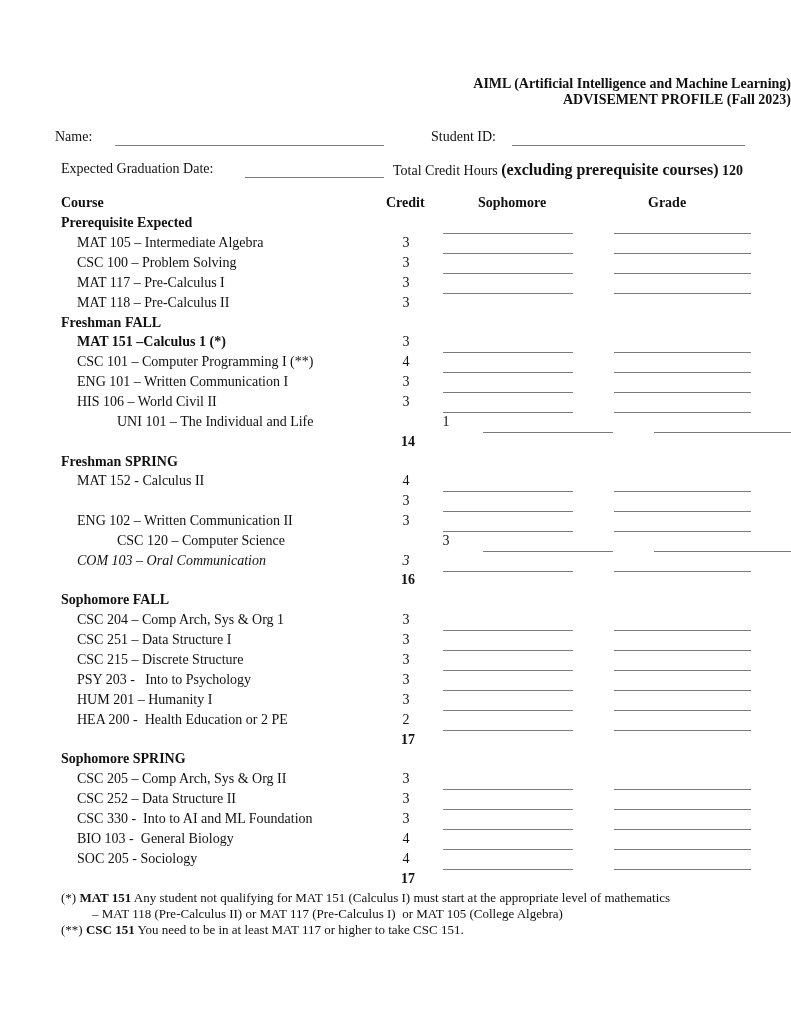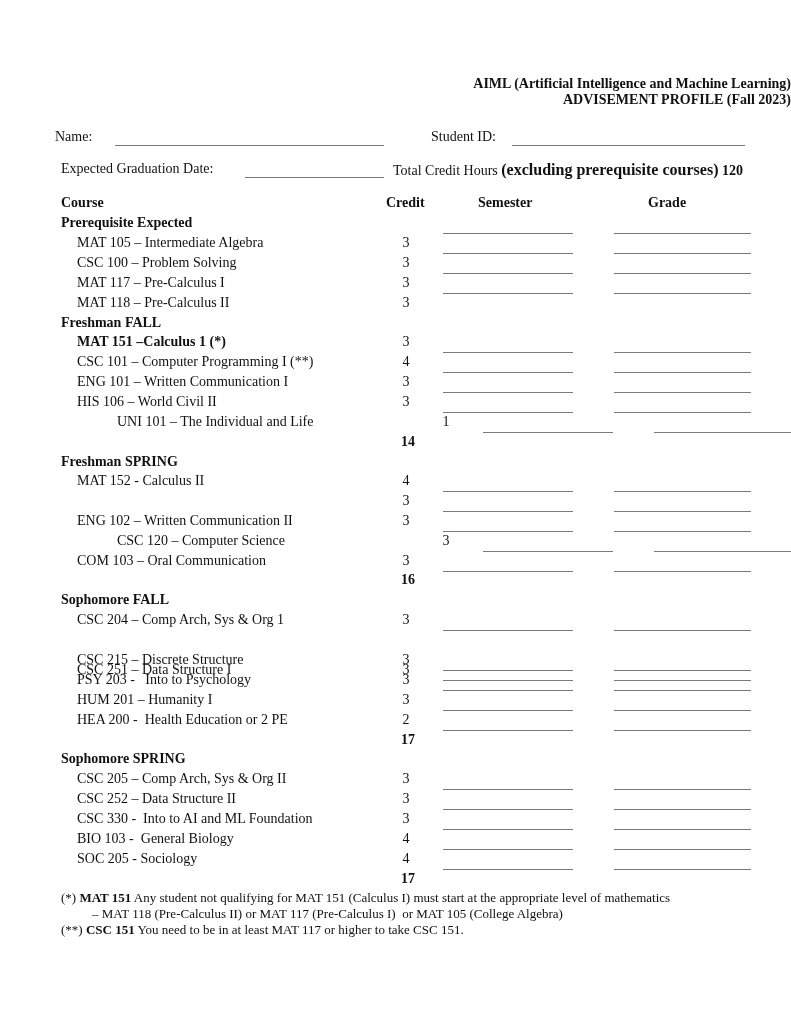--- a/index.html
+++ b/index.html
@@ -40,21 +40,21 @@
 <div class="uline" style="left:245px; top:177px; width:139px;"></div>
 
 <div class="abs label" style="left:393px; top:161px;">
   <span>Total Credit Hours</span>
   <span class="small-bold">(excluding prerequisite courses)</span>
   <span class="bold">120</span>
 </div>
 
 <div class="col-head" style="left:61px; top:193px;">Course</div>
 <div class="col-head" style="left:386px; top:193px;">Credit</div>
-<div class="col-head" style="left:478px; top:193px;">Semester</div>
+<div class="col-head" style="left:478px; top:193px;">Sophomore</div>
 <div class="col-head" style="left:648px; top:193px;">Grade</div>
 
 <div class="section-head" style="top:213px;">Prerequisite Expected</div>
 <div class="row" style="top:213px;">
   <div class="sem-line" style="top:20px;"></div>
   <div class="grade-line" style="top:20px;"></div>
 </div>
 <div class="row" style="top:233px;">
   <div class="course">MAT 105 – Intermediate Algebra</div>
   <div class="credit">3</div>
@@ -128,36 +128,36 @@
   <div class="credit">3</div>
   <div class="sem-line" style="top:20px;"></div>
   <div class="grade-line" style="top:20px;"></div>
 </div>
 <div class="row" style="top:531px;margin-left:40px;">
   <div class="course">CSC 120 – Computer Science</div>
   <div class="credit">3</div>
   <div class="sem-line" style="top:20px;"></div>
   <div class="grade-line" style="top:20px;"></div>
 </div>
-<div class="row" style="top:551px;">
+<div class="row" style="top:551px;font-style:italic;">
   <div class="course">COM 103 – Oral Communication</div>
   <div class="credit">3</div>
   <div class="sem-line" style="top:20px;"></div>
   <div class="grade-line" style="top:20px;"></div>
 </div>
 <div class="total" style="top:570px;">16</div>
 
 <div class="section-head" style="top:590px;">Sophomore FALL</div>
 <div class="row" style="top:610px;">
   <div class="course">CSC 204 – Comp Arch, Sys &amp; Org 1</div>
   <div class="credit">3</div>
   <div class="sem-line" style="top:20px;"></div>
   <div class="grade-line" style="top:20px;"></div>
 </div>
-<div class="row" style="top:660px;">
+<div class="row" style="top:630px;">
   <div class="course">CSC 251 – Data Structure I</div>
   <div class="credit">3</div>
   <div class="sem-line" style="top:20px;"></div>
   <div class="grade-line" style="top:20px;"></div>
 </div>
 <div class="row" style="top:650px;">
   <div class="course">CSC 215 – Discrete Structure</div>
   <div class="credit">3</div>
   <div class="sem-line" style="top:20px;"></div>
   <div class="grade-line" style="top:20px;"></div>

